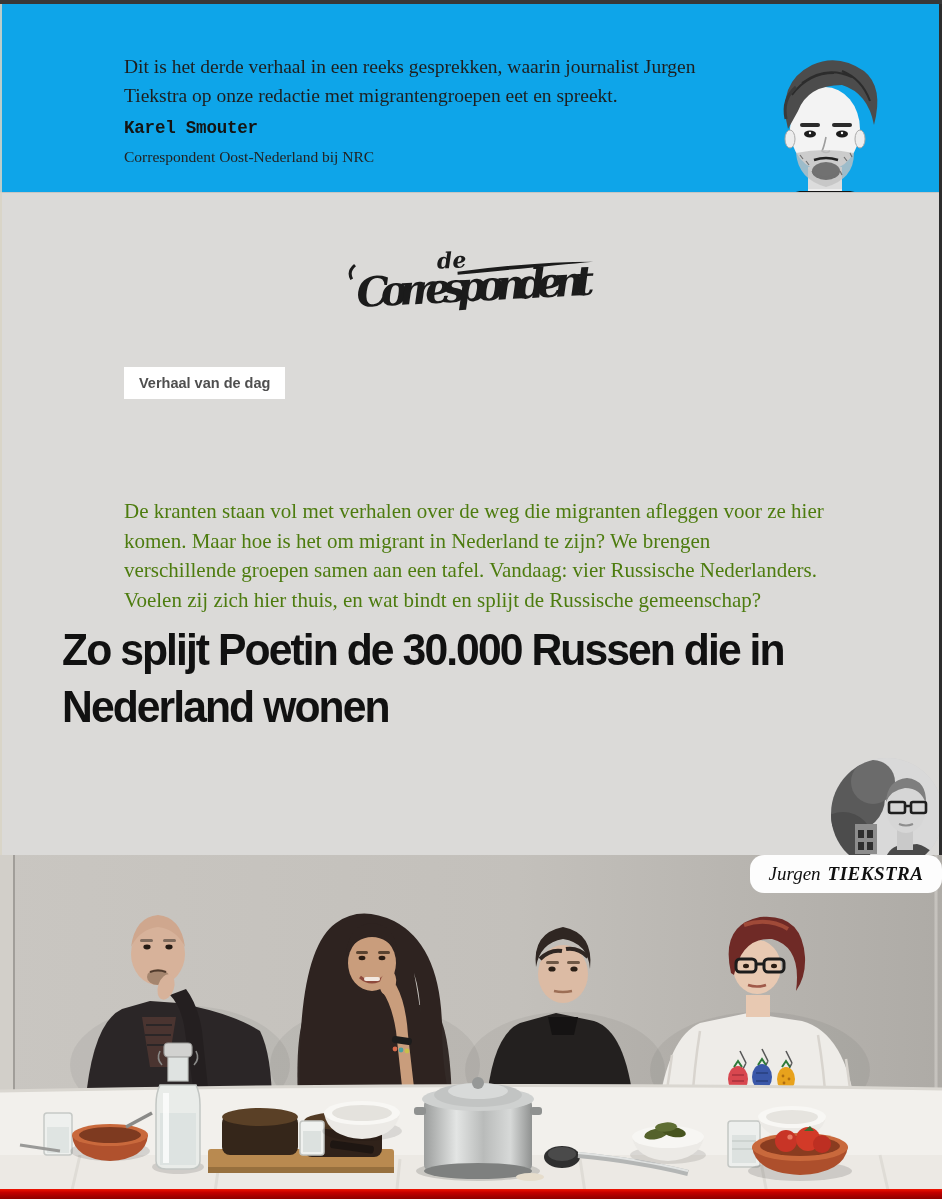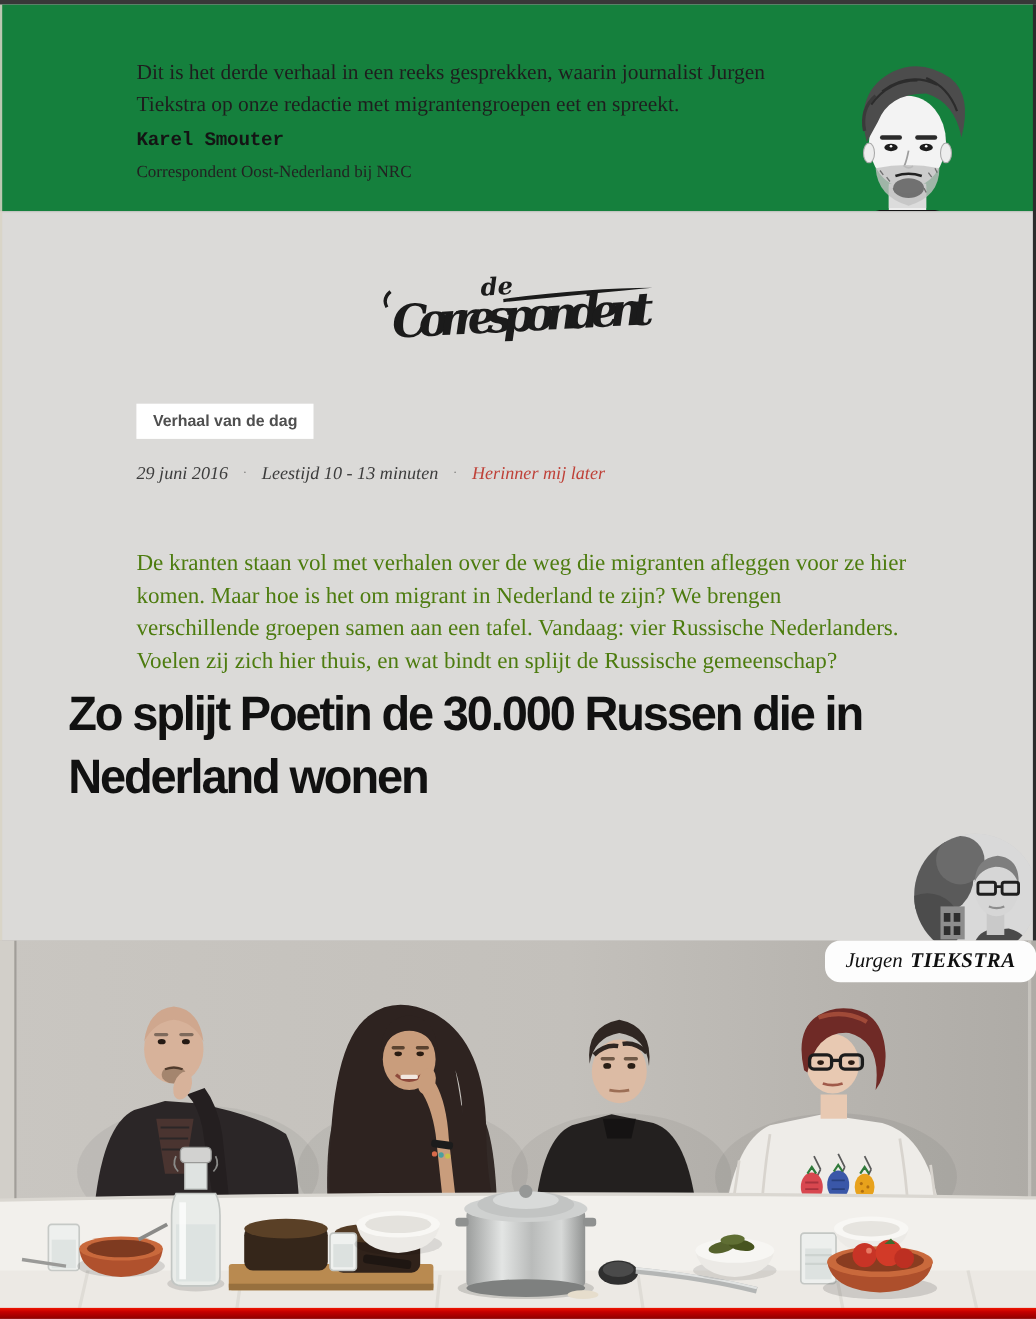--- a/index.html
+++ b/index.html
@@ -4,21 +4,21 @@
 <style>
   html,body{margin:0;padding:0;background:#fff;}
   .page{position:relative;width:942px;height:1199px;overflow:hidden;
         font-family:"Liberation Serif",serif;background:#fff;}
   
   .top-edge{position:absolute;left:0;top:0;width:942px;height:4px;background:#383838;z-index:50;}
   .right-edge{position:absolute;right:0;top:4px;width:3px;height:851px;background:#2c2c2c;z-index:49;}
   .left-edge{position:absolute;left:0;top:4px;width:2px;height:851px;background:#d8d3c6;opacity:.85;z-index:49;}
 
   
-  .header-band{position:absolute;left:0;top:4px;width:942px;height:229px;background:#15803d;}
+  .header-band{position:absolute;left:0;top:4px;width:942px;height:229px;background:#0ea5e9;}
   .intro-text{position:absolute;left:124px;top:28px;width:618px;
               font-size:19.5px;line-height:29px;color:#1e1e1e;}
   .author-name{position:absolute;left:124px;top:114px;
                font-family:Liberation Mono, monospace;font-weight:bold;
                font-size:17.5px;color:#141414;letter-spacing:-.2px;}
   .author-role{position:absolute;left:124px;top:144px;
                font-size:15.5px;color:#222;}
   .sketch-portrait{position:absolute;right:34px;bottom:0;width:166px;height:184px;}
 
   
@@ -103,27 +103,20 @@
           <text x="92" y="26" font-family="DejaVu Serif, serif" font-style="italic" font-weight="bold" font-size="22">de</text>
           <text x="10" y="60" font-family="DejaVu Serif, serif" font-style="italic" font-weight="bold" font-size="41" textLength="238">Correspondent</text>
           <path d="M6 32 Q 2 24 10 18" stroke="#1b1b1b" stroke-width="3" fill="none"></path>
           <path d="M112 30 Q 190 24 248 27 Q 200 29 112 33 Z" fill="#1b1b1b"></path>
         </g>
       </svg>
     </div>
 
     <div class="badge">Verhaal van de dag</div>
 
-    <div class="meta-row">
-      <span>29 juni 2016</span>
-      <span class="dot">·</span>
-      <span>Leestijd 10 - 13 minuten</span>
-      <span class="dot">·</span>
-      <a class="remind-link">Herinner mij later</a>
-    </div>
 
     <p class="lead-paragraph">De kranten staan vol met verhalen over de weg die migranten afleggen voor ze hier komen. Maar hoe is het om migrant in Nederland te zijn? We brengen verschillende groepen samen aan een tafel. Vandaag: vier Russische Nederlanders. Voelen zij zich hier thuis, en wat bindt en splijt de Russische gemeenschap?</p>
 
     <h1 class="headline">Zo splijt Poetin de 30.000 Russen die in Nederland wonen</h1>
 
     <div class="avatar">
       <svg viewBox="0 0 112 112" width="112" height="112">
         <rect width="112" height="112" fill="#d9d9d9"></rect>
         <circle cx="20" cy="40" r="34" fill="#5a5a5a"></circle>
         <circle cx="42" cy="24" r="22" fill="#6b6b6b"></circle>

